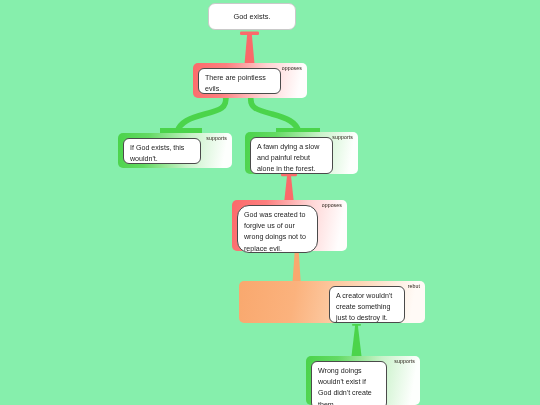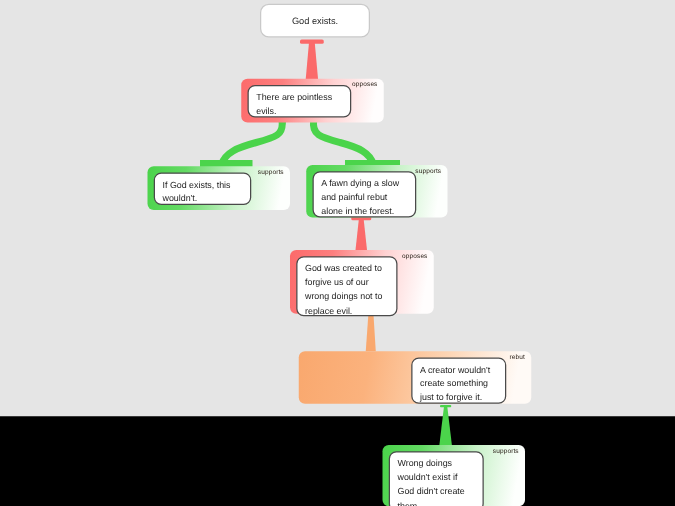--- a/index.html
+++ b/index.html
@@ -4,22 +4,22 @@
 <style>
   * { box-sizing: border-box; }
   html, body {
     margin: 0; padding: 0;
     background: #000;
     width: 540px; height: 405px;
     overflow: hidden;
   }
   #canvas {
     position: relative;
-    width: 540px; height: 333px;
-    background: #e5e5e5;
+    width: 540px; height: 405px;
+    background: #86efac;
     font-family: "Liberation Sans", sans-serif;
   }
   #edges {
     position: absolute;
     left: 0; top: 0;
     width: 540px; height: 405px;
     pointer-events: none;
   }
 
   
@@ -131,29 +131,29 @@
 
   <div class="card tint-green" style="left:245px; top:132px; width:113px; height:42px;">
     <span class="tag">supports</span>
     <div class="box" style="left:5px; top:5px; width:83px; height:37px;">
       <span>A fawn dying a slow and painful rebut alone in the forest.</span>
     </div>
   </div>
 
   <div class="card tint-red" style="left:232px; top:200px; width:115px; height:51px;">
     <span class="tag">opposes</span>
-    <div class="box" style="left:5px; top:5px; width:81px; height:48px;">
+    <div class="box" style="left:5px; top:5px; width:81px; height:48px;border-radius:12px;">
       <span>God was created to forgive us of our wrong doings not to replace evil.</span>
     </div>
   </div>
 
   <div class="card tint-orange" style="left:239px; top:281px; width:186px; height:42px;">
     <span class="tag">rebut</span>
     <div class="box" style="left:90px; top:5px; width:76px; height:37px;">
-      <span>A creator wouldn't create something just to forgive it.</span>
+      <span>A creator wouldn't create something just to destroy it.</span>
     </div>
   </div>
 
   <div class="card tint-green" style="left:306px; top:356px; width:114px; height:49px;">
     <span class="tag">supports</span>
     <div class="box" style="left:5px; top:5px; width:76px; height:48px;">
       <span>Wrong doings wouldn't exist if God didn't create them.</span>
     </div>
   </div>
 

